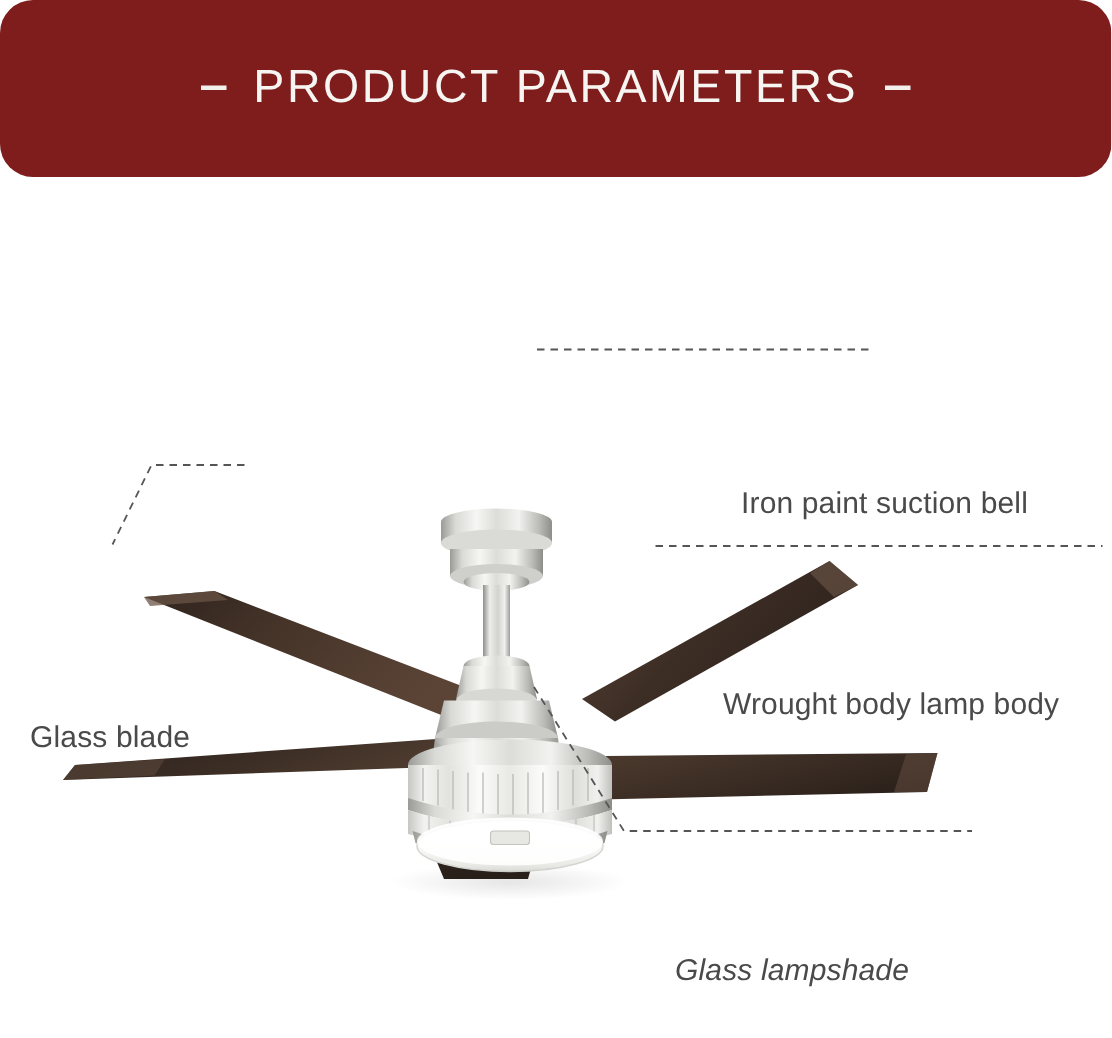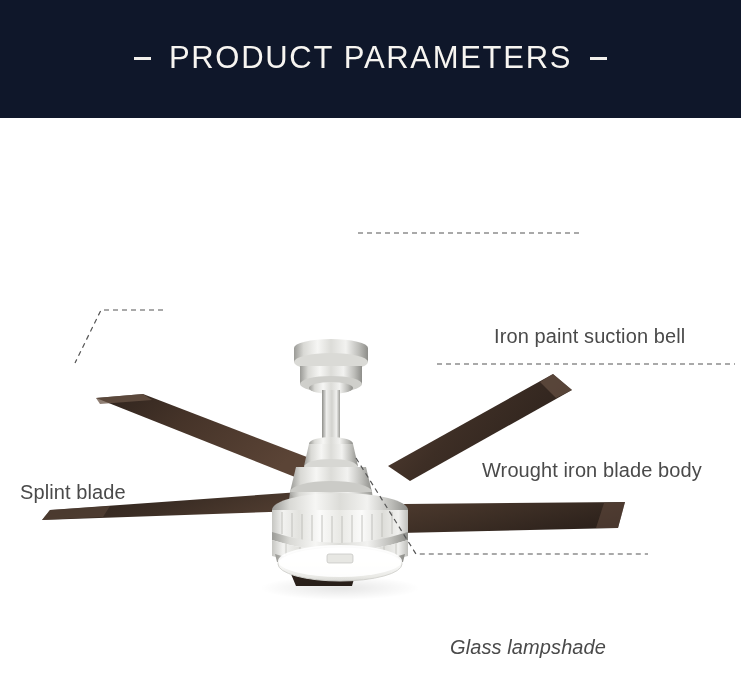--- a/index.html
+++ b/index.html
@@ -20,24 +20,25 @@
     background: #ffffff;
     overflow: hidden;
   }
 
   
   .header-bar {
     position: absolute;
     left: 0; top: 0;
     width: 741px;
     height: 118px;
-    background: #0f172a;
+    background: #7f1d1d;
     display: flex;
     align-items: center;
     justify-content: center;
+    border-radius: 22px;
   }
   .header-inner {
     display: flex;
     align-items: center;
     gap: 18px;
     transform: translateY(-1px);
   }
   .header-dash {
     display: block;
     width: 17px;
@@ -259,20 +260,20 @@
         <path d="M 437,228 L 735,228"></path>
 
         <path d="M 163,174 L 101,174 L 75,227"></path>
 
         <path d="M 356,322 L 416,418 L 648,418"></path>
       </g>
     </svg>
 
     <div class="callout c-bell">Iron paint suction bell</div>
 
-    <div class="callout c-body">Wrought iron blade body</div>
-
-    <div class="callout c-blade">Splint blade</div>
+    <div class="callout c-body">Wrought body lamp body</div>
+
+    <div class="callout c-blade">Glass blade</div>
 
     <div class="callout c-shade">Glass lampshade</div>
 
   </div>
 </div>
 
 </body></html>

